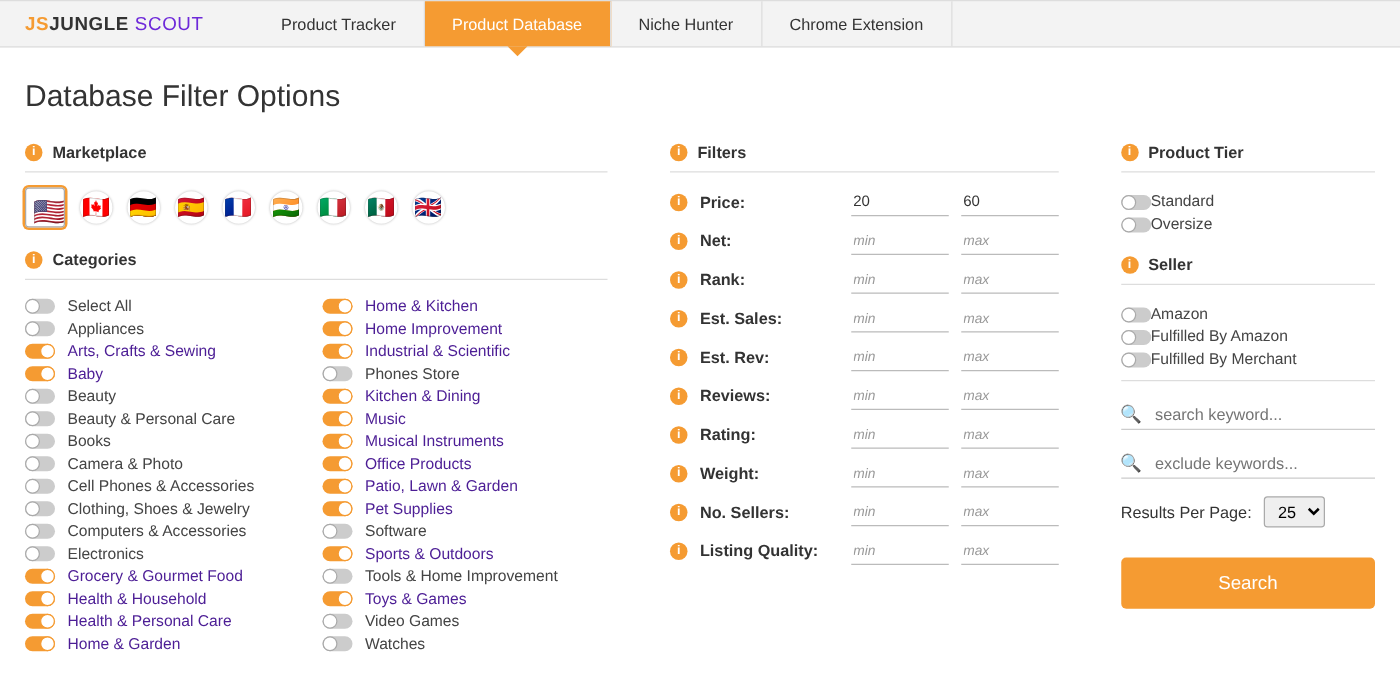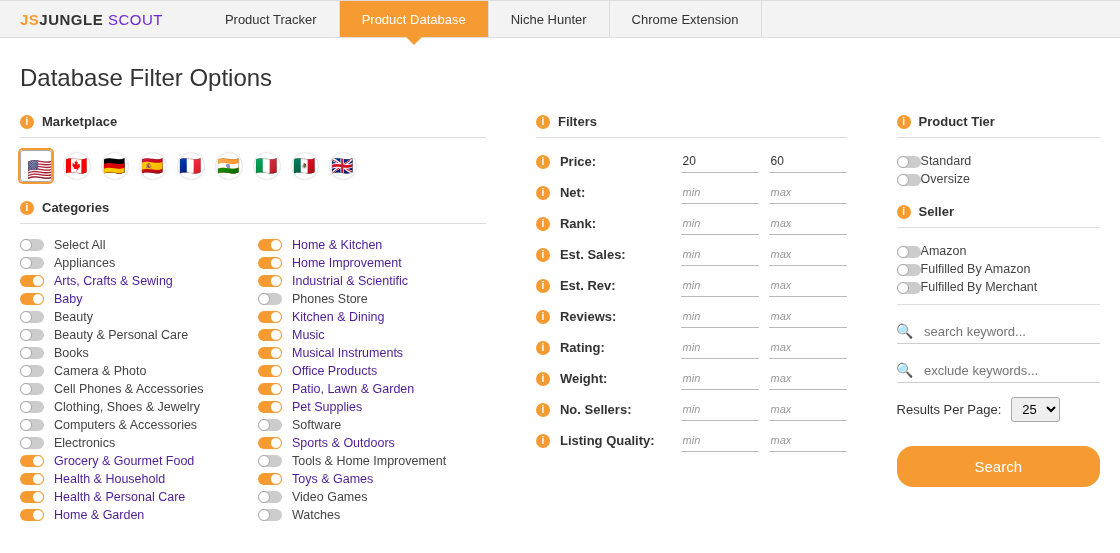--- a/index.html
+++ b/index.html
@@ -35,21 +35,21 @@
 .filter-label{flex:1;font-weight:600;font-size:13px}
 .num-in{width:78px;border:none;border-bottom:1px solid #bbb;font-size:12px;padding:4px 2px;color:#333;outline:none}
 .num-in::placeholder{color:#999;font-style:italic;font-size:11px}
 .opt-row{display:flex;align-items:flex-end;height:18px}
 .opt-label{font-size:12.5px;color:#444}
 .search-row{display:flex;align-items:center;gap:10px;border-bottom:1px solid #ccc;padding:4px 0;margin-bottom:14px}
 .mag{color:#f59b32;font-size:14px}
 .search-in{border:none;outline:none;font-size:13px;flex:1}
 .rpp{display:flex;align-items:center;gap:10px;font-size:13px;margin-bottom:24px}
 .sel{border:1px solid #aaa;border-radius:3px;padding:3px 6px;font-size:13px}
-.search-btn{width:100%;padding:12px;background:#f59b32;color:#fff;border:none;border-radius:16px;font-size:15px;cursor:pointer}
+.search-btn{width:100%;padding:12px;background:#f59b32;color:#fff;border:none;border-radius:4px;font-size:15px;cursor:pointer}
 .hr{border:none;border-top:1px solid #ddd;margin:10px 0 14px}
 </style>
 </head>
 <body>
 
 <div class="topbar">
   <div class="logo">
     <span class="js">JS</span><span>JUNGLE</span> <span class="scout">SCOUT</span>
   </div>
   <div class="nav" id="nav">

